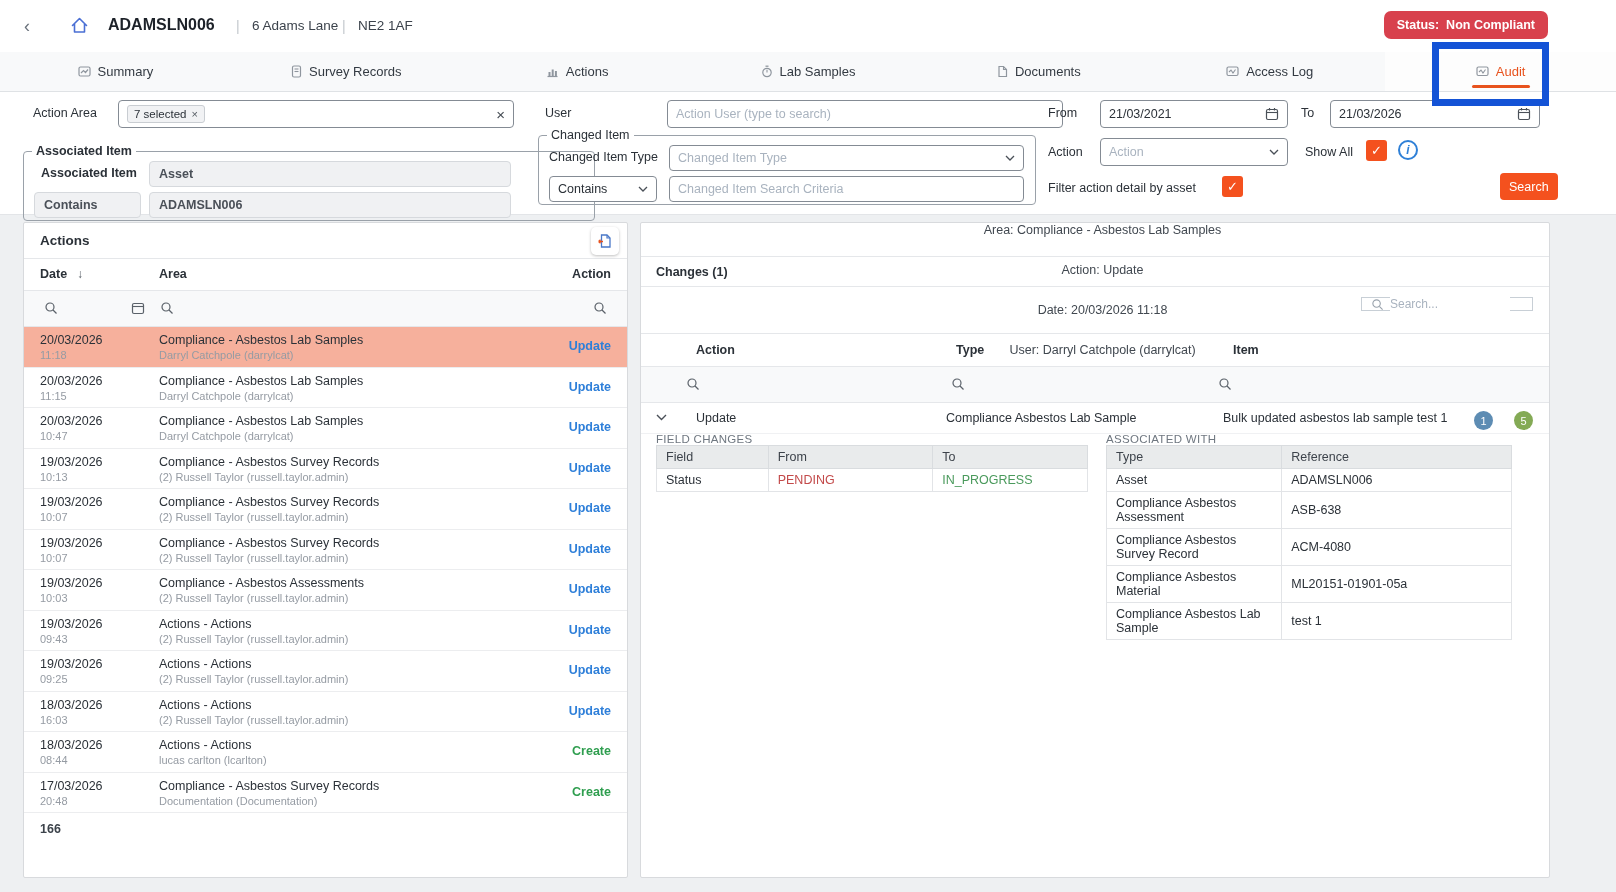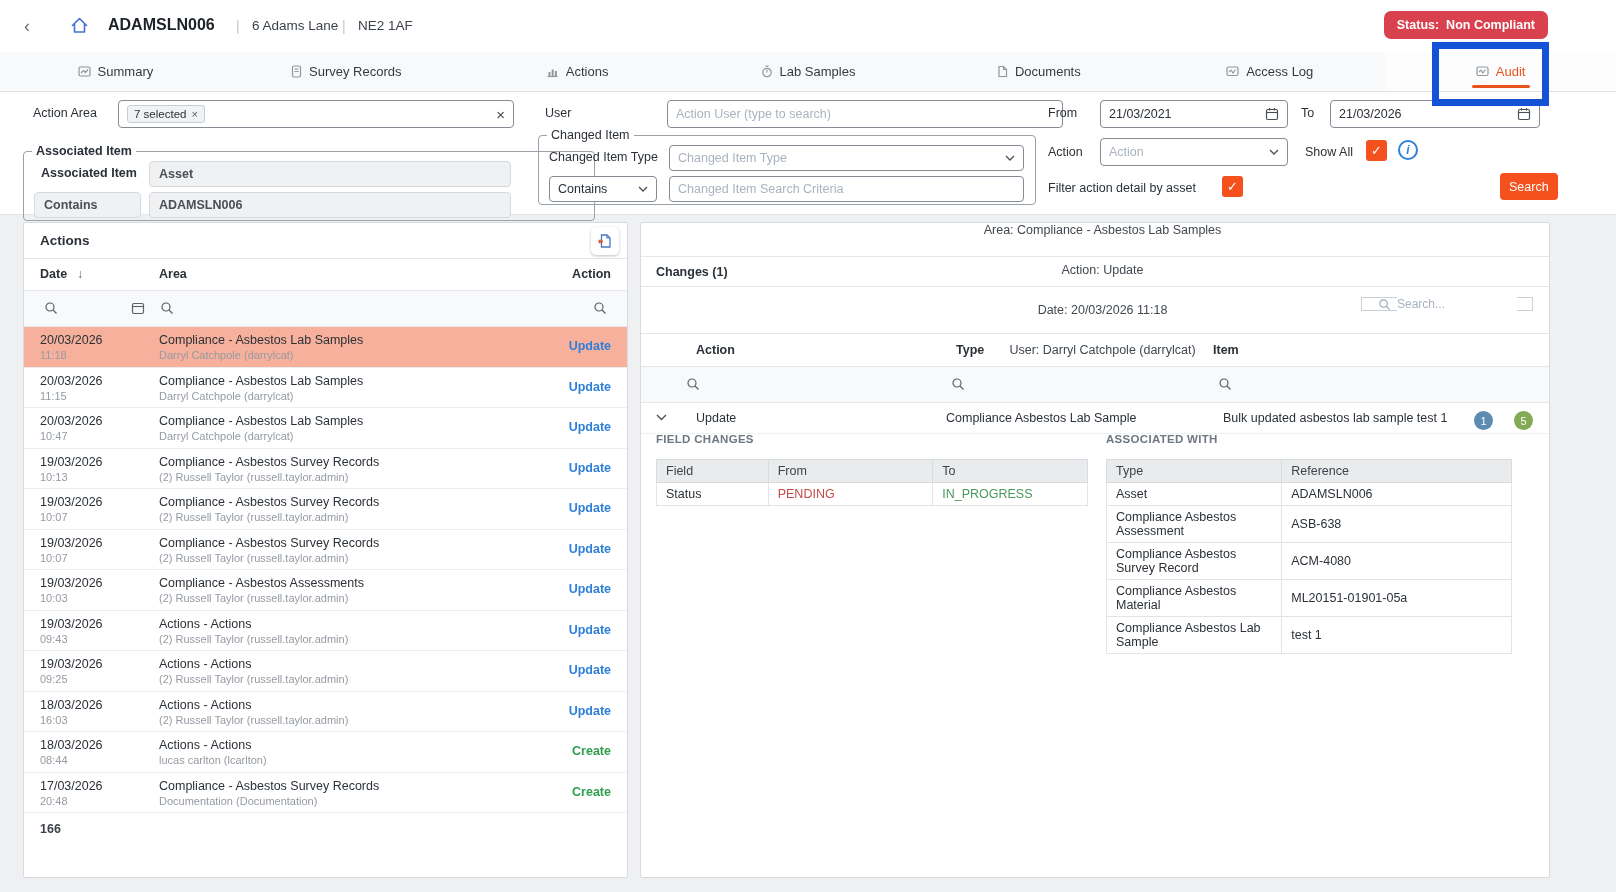--- a/index.html
+++ b/index.html
@@ -88,36 +88,36 @@
   #ap-footer { height:34px; position:relative;text-decoration:underline; }
   #ap-total { position:absolute; left:16px; top:9px; font-size:12.5px; font-weight:bold; color:#3c434b; }
 
   
   #dp-meta { height:34px; border-bottom:1px solid #e5e7ea; display:flex; align-items:center; gap:26px;
     padding-left:15px; font-size:12.5px; color:#414850;flex-direction:column; }
   #dp-changes-title { height:30px; border-bottom:1px solid #e5e7ea; display:flex; align-items:center;
     padding-left:15px; font-size:12.5px; font-weight:bold; }
   #dp-searchrow { height:46px; position:relative; }
   #dp-search { position:absolute; right:16px; top:10px; width:172px; height:14px; border:1px solid #c8cfd6;
-    border-radius:0; display:flex; align-items:center; padding:0 16px; gap:6px; }
+    border-radius:0; display:flex; align-items:center; padding:0 9px; gap:6px; }
   #dp-search input { border:none; outline:none; width:120px; font-size:12px;
     font-family:"Liberation Sans", sans-serif; }
   #dp-search input::placeholder { color:#a9b3bf; }
   #ct-header { height:34px; border-top:1px solid #e5e7ea; border-bottom:1px solid #e5e7ea; position:relative;
     font-size:12.5px; font-weight:bold; }
   #ct-header span { position:absolute; top:9px; }
   #ct-filterrow { height:36px; background:#f8f9fa; border-bottom:1px solid #e5e7ea; position:relative; }
   #ct-row { height:31px; position:relative; font-size:12.5px; border-bottom:1px solid #f0f1f3; cursor:pointer; }
   #ct-row span { position:absolute; top:8px; }
   .badge { position:absolute; top:6px; width:19px; height:19px; border-radius:50%; color:#fff;
     font-size:11px; display:flex; align-items:center; justify-content:center; }
   #badge-fields { right:56px; background:#5d8cb3; }
   #badge-assoc { right:16px; background:#84aa55; }
 
-  .detail-title { font-size:11.5px; font-weight:bold; color:#6f7780; letter-spacing:.3px; margin-bottom:14px; }
+  .detail-title { font-size:11.5px; font-weight:normal; color:#6f7780; letter-spacing:.3px; margin-bottom:0; }
   table.dtable { border-collapse:collapse; font-size:12.5px; }
   table.dtable th { background:#e9ebec; font-weight:normal; text-align:left; color:#3d434b;
     border:1px solid #d9dcdf; padding:4px 9px; }
   table.dtable td { border:1px solid #e2e4e7; padding:4px 9px; background:#fff; }
   #field-changes { position:absolute; left:15px; top:210px; width:432px; }
   #assoc-with { position:absolute; left:465px; top:210px; width:406px; }
   .val-from { color:#c34a4a; }
   .val-to { color:#4a9a5c; }
 
   svg { display:block; }
@@ -454,21 +454,21 @@
             <circle cx="6" cy="6" r="4" fill="none" stroke="#9aa3ad" stroke-width="1.2"></circle>
             <line x1="9" y1="9" x2="12.5" y2="12.5" stroke="#9aa3ad" stroke-width="1.2"></line>
           </svg>
         </span>
       <input placeholder="Search..." style="">
     </span>
   </div>
   <div id="ct-header">
     <span style="left:55px;">Action</span>
     <span style="left:315px;">Type</span>
-    <span style="left:572px;">Item</span>
+    <span style="left:592px;">Item</span>
   </div>
   <div id="ct-filterrow">
     <span class="fr-icon" style="left:45px;">
         <svg width="14" height="14" viewBox="0 0 14 14">
           <circle cx="6" cy="6" r="4" fill="none" stroke="#5a6169" stroke-width="1.2"></circle>
           <line x1="9" y1="9" x2="12.5" y2="12.5" stroke="#5a6169" stroke-width="1.2"></line>
         </svg>
       </span>
     <span class="fr-icon" style="left:310px;">
         <svg width="14" height="14" viewBox="0 0 14 14">

